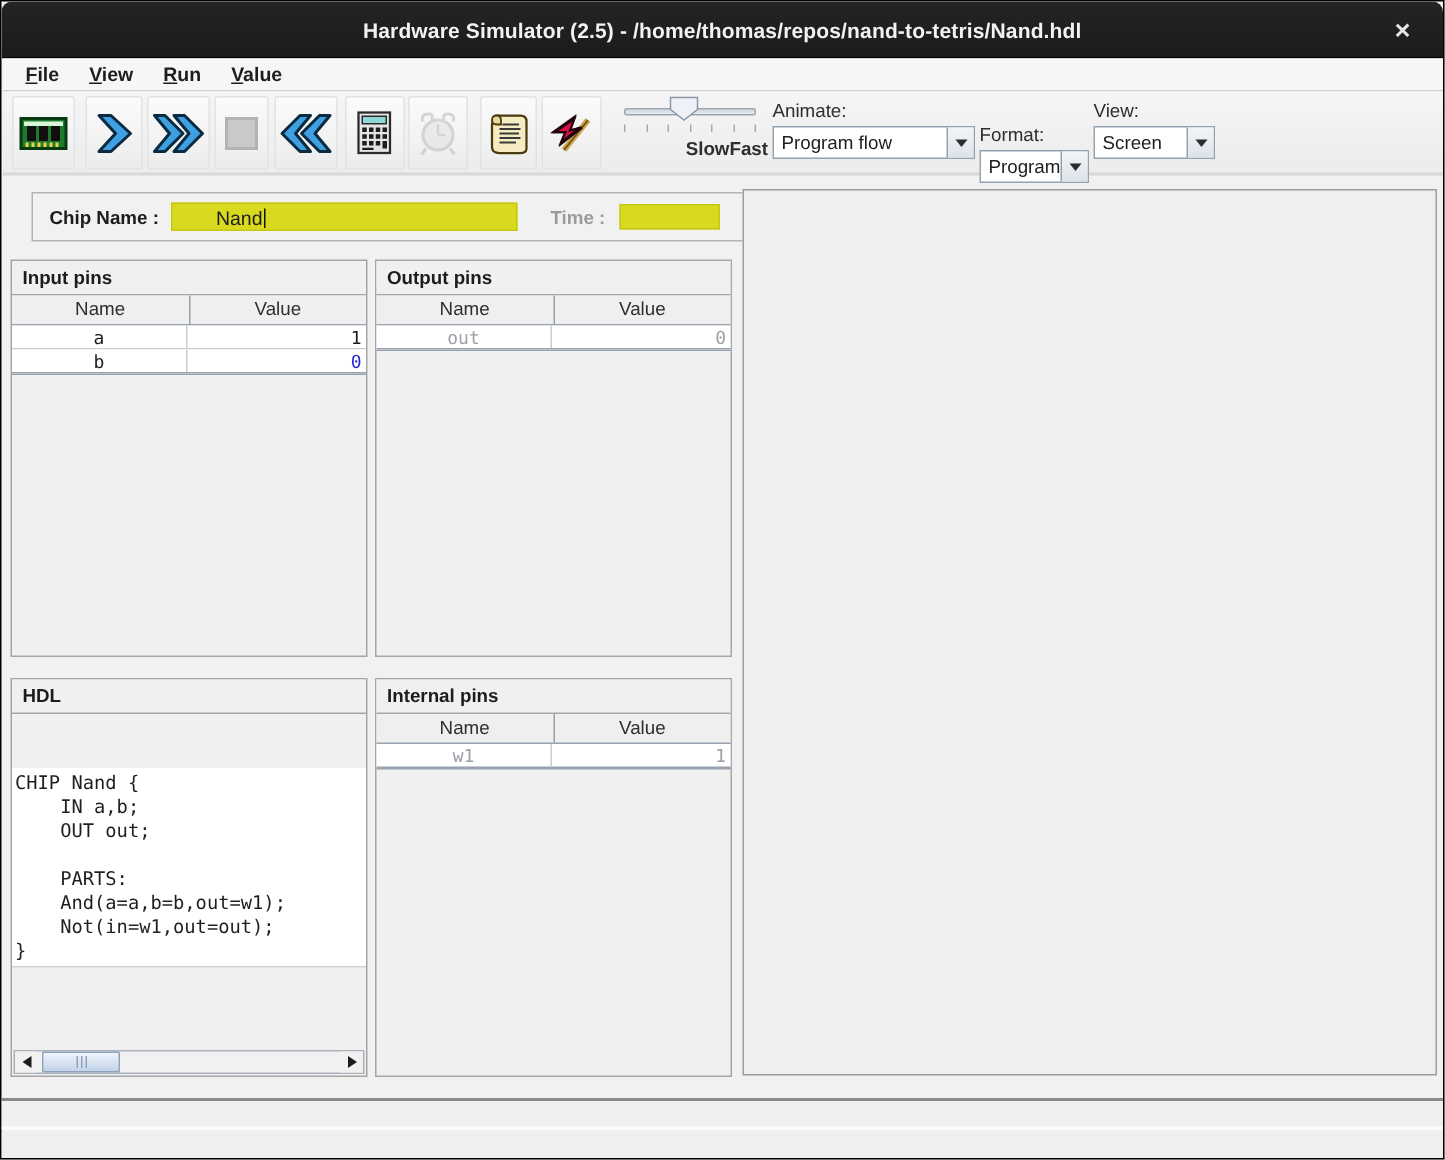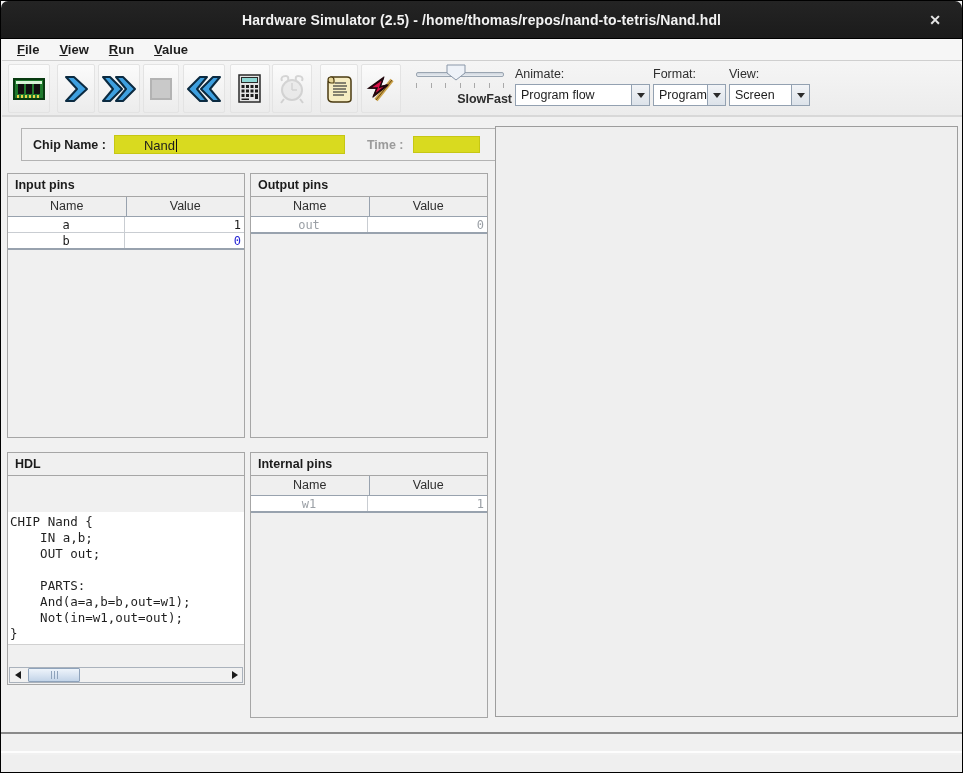--- a/index.html
+++ b/index.html
@@ -267,21 +267,21 @@
     <div class="combo-group" style="left:513px;width:135px;">
       <div class="combo-label">Animate:</div>
       <div class="combo">
         <span class="combo-value">Program flow</span>
         <span class="combo-arrow">
             <i></i>
           </span>
       </div>
     </div>
 
-    <div class="combo-group" style="left:651px;width:73px;">
+    <div class="combo-group" style="left:651px;width:73px;margin-top:16px;">
       <div class="combo-label">Format:</div>
       <div class="combo">
         <span class="combo-value">Program</span>
         <span class="combo-arrow">
             <i></i>
           </span>
       </div>
     </div>
 
     <div class="combo-group" style="left:727px;width:81px;">
@@ -332,21 +332,21 @@
         <span>Name</span>
         <span>Value</span>
       </div>
       <div class="pt-row">
         <span class="c-name" style="color: rgb(155, 160, 166);">out</span>
         <span class="c-val" style="color: rgb(155, 160, 166);">0</span>
       </div>
     </div>
   </div>
 
-  <div class="panel" style="left:6px;top:451px;width:238px;height:233px;">
+  <div class="panel" style="left:6px;top:451px;width:238px;height:266px;">
     <div class="panel-title">HDL</div>
     <pre class="hdl-code">CHIP Nand {
     IN a,b;
     OUT out;
 
     PARTS:
     And(a=a,b=b,out=w1);
     Not(in=w1,out=out);
 }</pre>
     <div class="hscroll">

